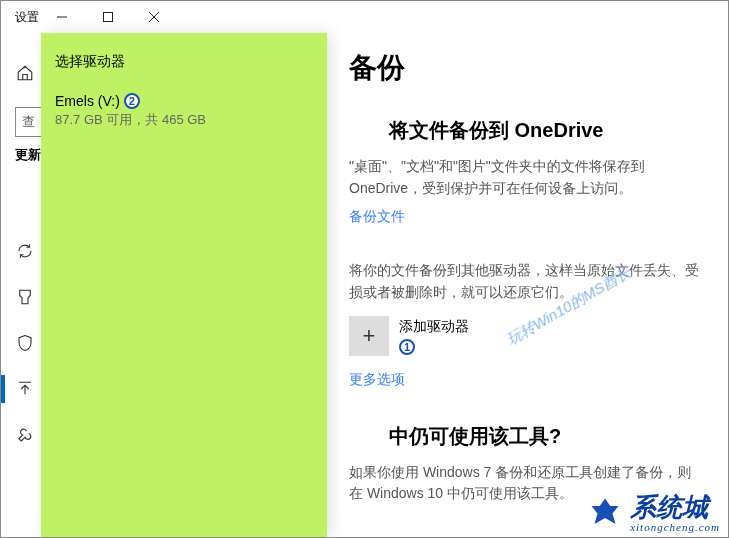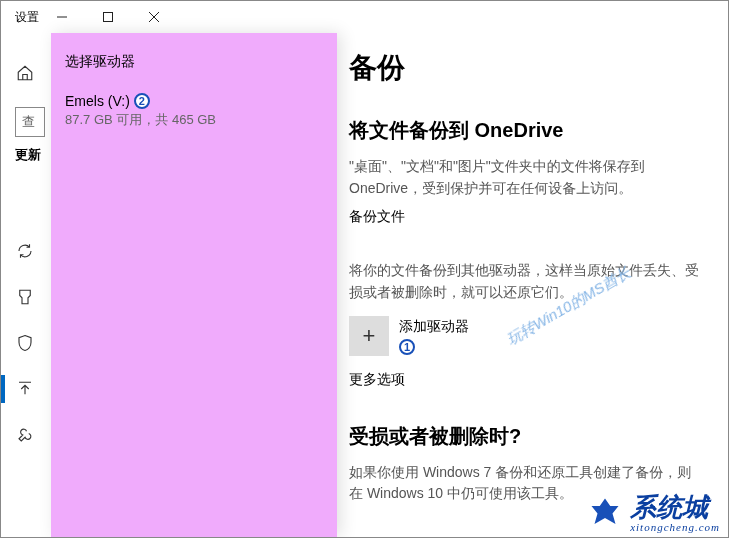--- a/index.html
+++ b/index.html
@@ -46,45 +46,45 @@
     border: 1px solid #888; display: flex; align-items: center;
     padding-left: 6px; font-size: 13px; color: #666;
     background: #fff;
   }
   .accent-bar {
     position: absolute; top: 374px; left: 0; width: 4px; height: 28px;
     background: #0067c0;
   }
 
   .drive-panel {
-    position: absolute; top: 32px; left: 50px; bottom: 0; width: 286px;
-    background: #f0abfc; border-right: none;
+    position: absolute; top: 32px; left: 40px; bottom: 0; width: 286px;
+    background: #bef264; border-right: none;
     padding: 20px 14px 0 14px;
     box-shadow: 4px 0 16px rgba(0,0,0,0.12);
   }
   .drive-panel h3 { font-size: 14px; font-weight: normal; margin-bottom: 22px; }
   .drive-item { cursor: default; }
   .drive-name { font-size: 14px; display: flex; align-items: flex-start; gap: 4px; }
   .drive-sub { font-size: 13px; color: #666; margin-top: 2px; }
   .badge {
     display: inline-flex; width: 16px; height: 16px; border-radius: 50%;
     background: #fff; border: 2px solid #1850b8; color: #1850b8;
     font-family: Arial, sans-serif;
     font-size: 11px; font-weight: bold; align-items: center; justify-content: center;
   }
 
   .main {
     position: absolute; top: 32px; left: 334px; right: 0; bottom: 0;
     padding: 16px 24px 0 14px;
     overflow-y: auto;
   }
   .main h1 { font-size: 28px; font-weight: 600; margin-bottom: 30px; }
-  .section h2 { font-size: 20px; font-weight: 600; margin-bottom: 12px; }
+  .section h2 { font-size: 20px; font-weight: 600; margin-bottom: 12px; margin-left: 40px; }
   .desc { font-size: 14px; color: #555; line-height: 1.55; margin-bottom: 8px; }
-  .link { font-size: 14px; color: #000000; text-decoration: none; display: inline-block; }
+  .link { font-size: 14px; color: #3b82f6; text-decoration: none; display: inline-block; }
   .section { margin-bottom: 34px; }
 
   .add-drive { display: flex; align-items: center; gap: 10px; margin: 12px 0 14px 0; }
   .add-btn {
     width: 40px; height: 40px; background: #ddd; display: flex;
     align-items: center; justify-content: center; font-size: 22px; color: #333;
   }
   .add-label { font-size: 14px; display: flex; align-items: flex-end; gap: 4px; line-height: 1.4; }
 
   .watermark1 {
@@ -198,21 +198,21 @@
         <div class="add-label">
           <span>添加驱动器</span>
         </div>
         <span class="badge">1</span>
       </div>
     </div>
     <a class="link">更多选项</a>
   </div>
 
   <div class="section">
-    <h2>受损或者被删除时?</h2>
+    <h2>中仍可使用该工具?</h2>
     <p class="desc">如果你使用 Windows 7 备份和还原工具创建了备份，则在 Windows 10 中仍可使用该工具。</p>
 
   </div>
 </div>
 
 <div class="watermark1">玩转Win10的MS酋长</div>
 <div class="watermark2">
   <svg class="wm-logo" viewBox="0 0 40 40">
     <polygon points="20,2 27,12 38,12 30,22 34,36 20,28 6,36 10,22 2,12 13,12" fill="#1850b8"></polygon>
   </svg>

